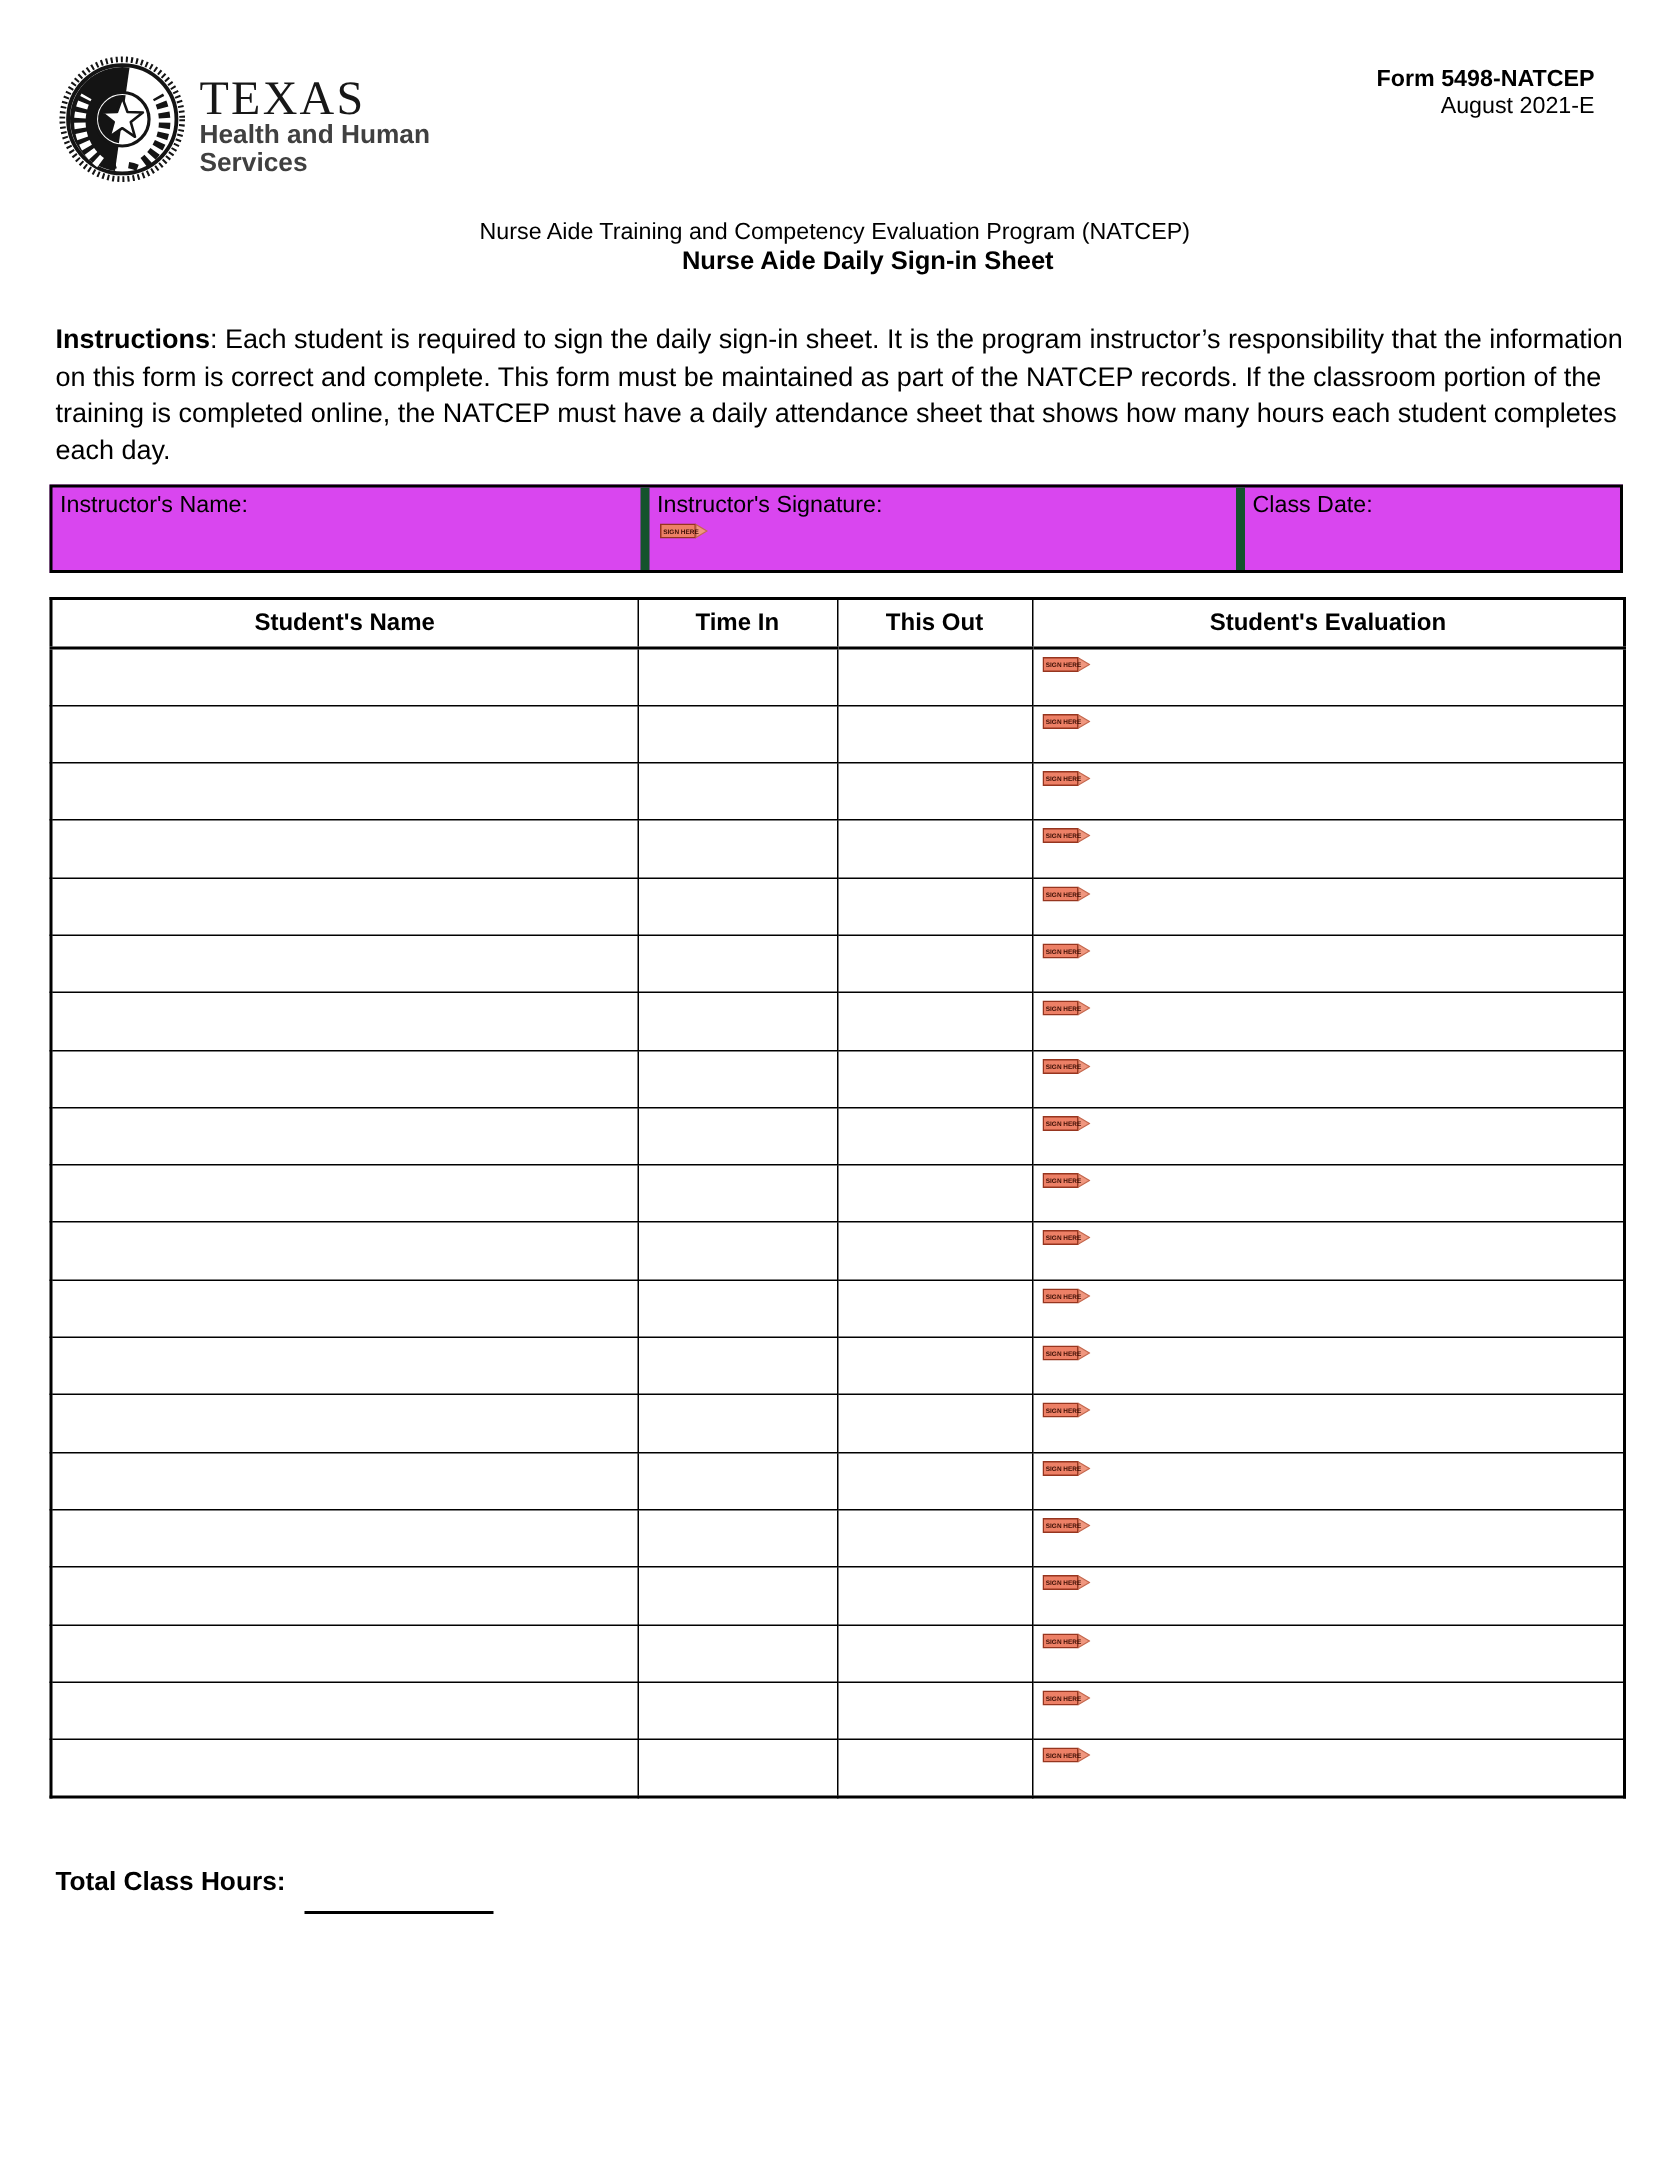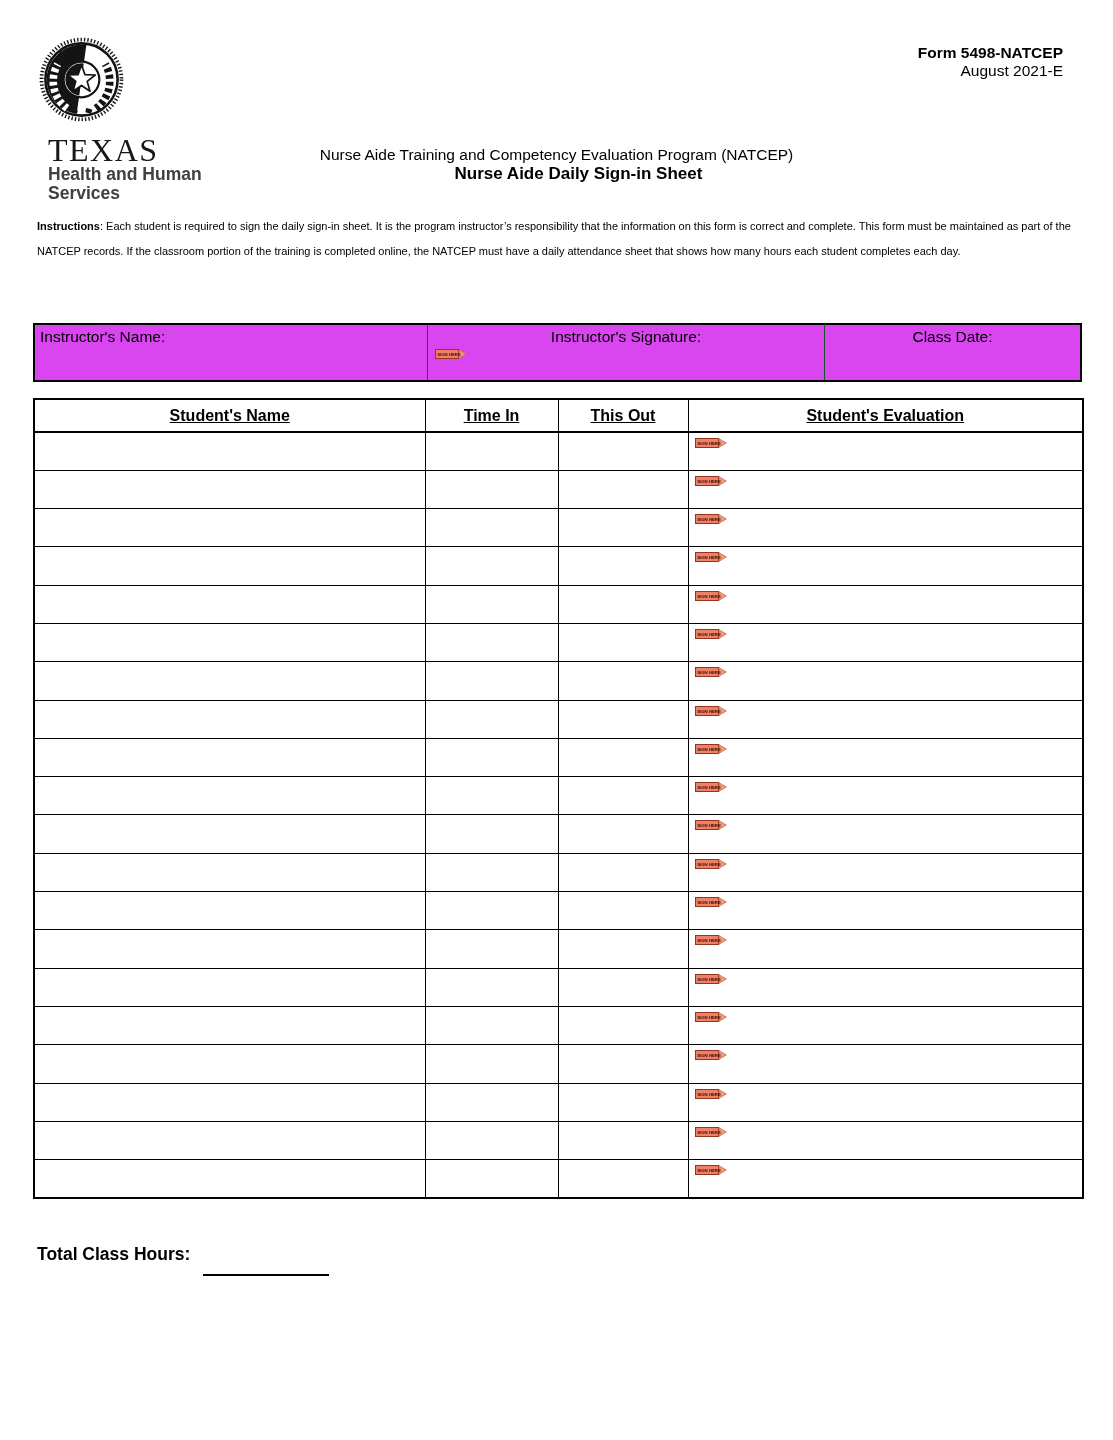--- a/index.html
+++ b/index.html
@@ -3,21 +3,21 @@
 <meta charset="utf-8">
 <style>
   * { margin:0; padding:0; box-sizing:border-box; }
   html,body { background:#ffffff; }
   body {
     width:1113px; height:1440px; position:relative;
     font-family:"Liberation Sans", sans-serif; color:#000;
   }
 
   
-  .brand-row { position:absolute; top:37px; left:39px; display:flex;flex-direction:column; }
+  .brand-row { position:absolute; top:37px; left:39px; display:flex; }
   .seal { width:85px; height:85px; flex:0 0 85px; }
   .brand-text { margin-left:9px; padding-top:13px; }
   .brand-texas {
     font-family:"Liberation Serif", serif; font-size:32px; line-height:30px;
     letter-spacing:1.5px; color:#171717; font-weight:400;
   }
   .brand-dept { font-size:17.5px; font-weight:bold; line-height:18.5px; color:#404040; }
 
   
   .form-meta { position:absolute; top:44px; right:50px; text-align:right;
@@ -25,45 +25,45 @@
   .form-number { font-weight:bold; }
 
   
   .program-line { position:absolute; top:146px; left:0; width:100%;
     text-align:center; font-size:15.5px; }
   .form-title { position:absolute; top:164px; left:0; width:100%;
     text-align:center; font-size:17px; font-weight:bold;margin-left:22px; }
 
   
   .instructions { position:absolute; top:214px; left:37px; width:1045px;
-    font-size:11px; line-height:24.5px; }
+    font-size:18px; line-height:24.5px; }
   .instructions b { font-weight:bold; }
 
   
   .instructor-table { position:absolute; top:323px; left:33px; width:1049px;
     height:59px; display:flex; border:2px solid #000; background:#d946ef; }
   .icell { padding:3px 5px; font-size:15.5px; }
-  .icell + .icell { border-left:1px solid #14532d;text-align:center; }
+  .icell + .icell { border-left:6px solid #14532d; }
   .icell-name { width:392px; }
   .icell-sig  { width:397px; }
   .icell-date { flex:1; }
 
   
   .sign-tag { display:block; width:32px; height:10px; }
   .sign-tag .tag-body { stroke:#96351f; stroke-width:1; }
   .sign-tag .tag-tip  { stroke:#c4684e; stroke-width:0.8; }
   .sign-tag .tag-text { font-family:"Liberation Sans", sans-serif;
     font-size:4.3px; font-weight:bold; fill:#3d0e04; }
   .icell-sig .sign-tag { margin:3px 0 0 2px; }
 
   
   .main-table { position:absolute; top:398px; left:33px; width:1049px;
     border-collapse:collapse; table-layout:fixed; background:#fff; }
   .main-table, .main-table th, .main-table td { border:1px solid #000; }
-  .main-table { border-width:2px;text-decoration:underline; }
+  .main-table { border-width:2px; }
   .main-table th {
     height:33px; font-size:16px; font-weight:bold; text-align:center;
     vertical-align:middle; border-bottom-width:2px;
   }
   .main-table td { height:38.3px; vertical-align:top; }
   .main-table td.c-sig { padding:5px 0 0 6px; }
 
   
   .footer-label { position:absolute; top:1244px; left:37px;
     font-size:17.5px; font-weight:bold; }

